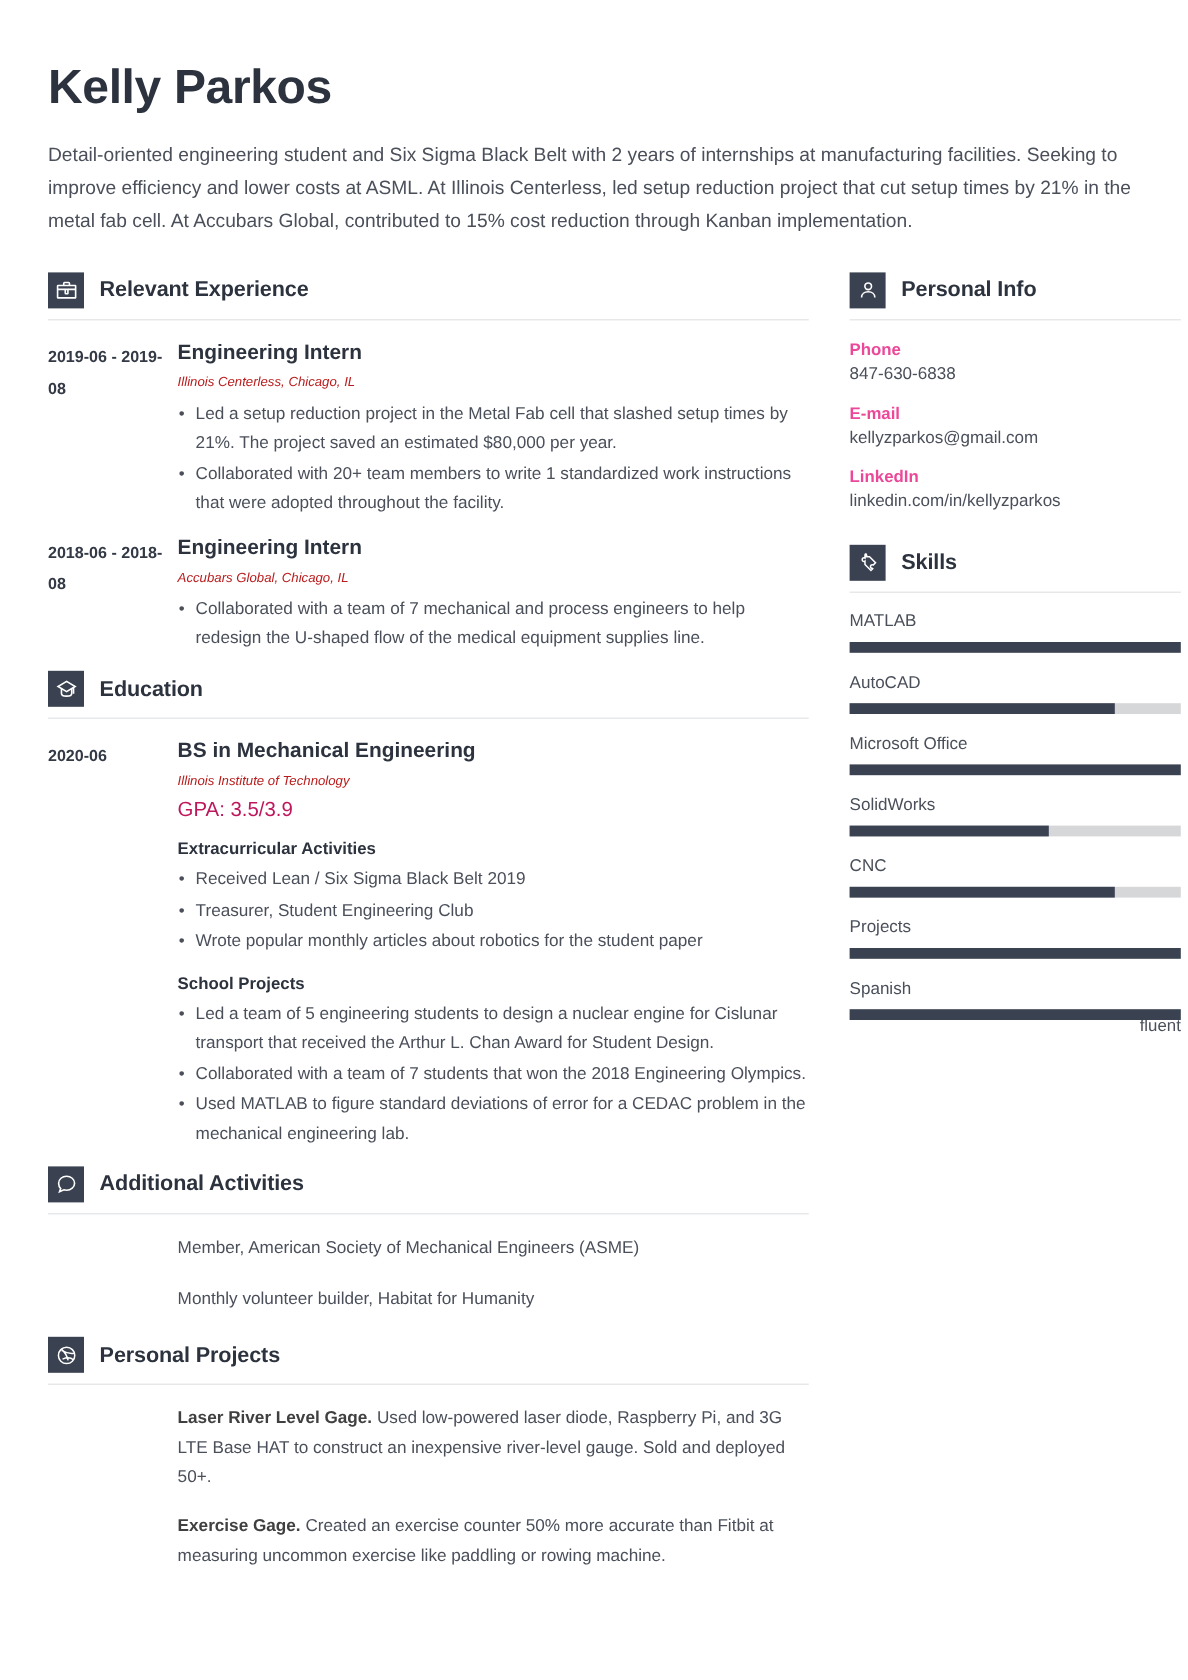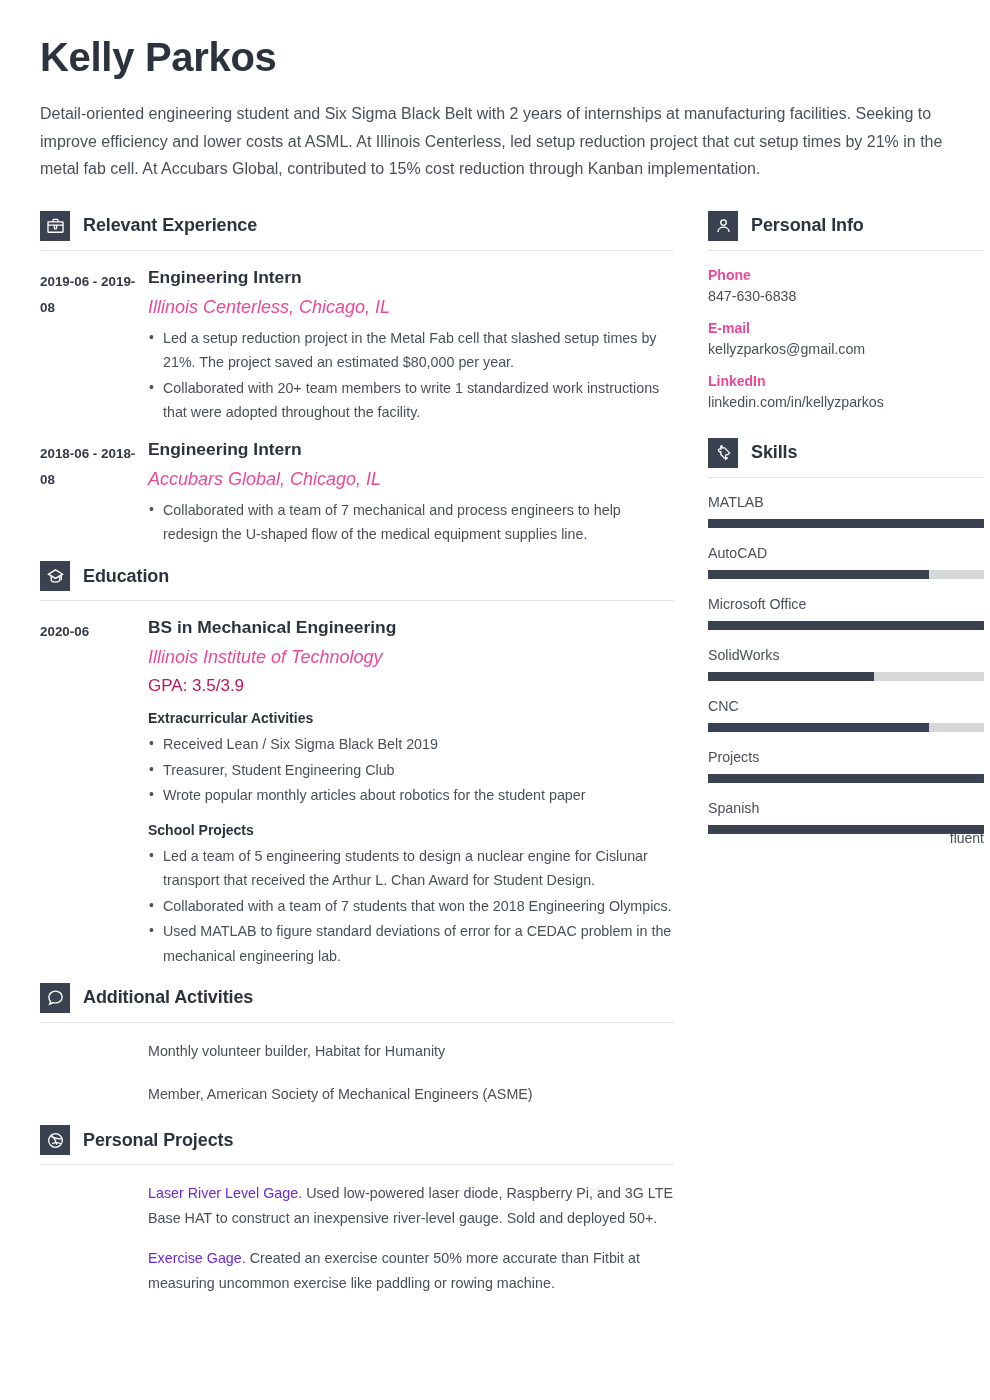--- a/index.html
+++ b/index.html
@@ -13,21 +13,21 @@
   body {
     font-family: "Liberation Sans", sans-serif;
     color: #3f4450;
     position: relative;
     overflow: hidden;
   }
 
   .page {
     width: 990px;
     height: 1124px;
-    padding: 36px 40px 0 40px;
+    padding: 52px 40px 0 40px;
     position: relative;
   }
 
   
   .name {
     font-size: 40px;
     font-weight: bold;
     color: #2d333e;
     letter-spacing: -0.3px;
     line-height: 1.05;
@@ -95,23 +95,23 @@
   }
   .entry-body { flex: 1; min-width: 0; }
 
   .entry-title {
     font-size: 17.4px;
     font-weight: bold;
     color: #2d333e;
     margin-bottom: 9px;
   }
   .entry-sub {
-    font-size: 18px;
+    font-size: 11px;
     font-style: italic;
-    color: #ec4899;
+    color: #b91c1c;
     margin-bottom: 8px;
   }
   .entry-note {
     font-size: 17px;
     color: #be185d;
     margin-bottom: 0;
   }
 
   ul.bullets { list-style: none; margin: 0 0 10px 0; }
   ul.bullets li {
@@ -147,21 +147,21 @@
   }
 
   .indent { padding-left: 108px; }
 
   .proj-para {
     font-size: 14.3px;
     line-height: 1.72;
     color: #4a4f5a;
     margin-bottom: 16px;
   }
-  .proj-name { font-weight: normal; color: #6d28d9; }
+  .proj-name { font-weight: bold; color: #404040; }
 
   
   .info-label {
     font-size: 14px;
     font-weight: bold;
     color: #ec4899;
     margin-bottom: 5px;
   }
   .info-value {
     font-size: 14.2px;
@@ -292,22 +292,22 @@
           <span class="sec-icon">
             <svg width="19" height="19" viewBox="0 0 24 24" fill="none" stroke="#ffffff" stroke-width="1.7">
               <path d="M20.4 11.4c0 4.1-3.8 7.4-8.4 7.4-1 0-2-.15-2.9-.44L4.6 20.4l1.2-3.4C4.3 15.6 3.6 13.6 3.6 11.4 3.6 7.3 7.4 4 12 4s8.4 3.3 8.4 7.4z"></path>
             </svg>
           </span>
           <span class="sec-title">Additional Activities</span>
         </div>
         <div class="sec-rule"></div>
 
         <div class="indent">
+          <div class="plain-line">Member, American Society of Mechanical Engineers (ASME)</div>
           <div class="plain-line">Monthly volunteer builder, Habitat for Humanity</div>
-          <div class="plain-line">Member, American Society of Mechanical Engineers (ASME)</div>
         </div>
       </div>
 
       <div class="section">
         <div class="sec-head">
           <span class="sec-icon">
             <svg width="19" height="19" viewBox="0 0 24 24" fill="none" stroke="#ffffff" stroke-width="1.6">
               <circle cx="12" cy="12" r="8.6"></circle>
               <path d="M6.3 5.1c3.6 3.2 6.1 7.2 7.3 12.1M20.3 9.7c-4.3.6-9.4-.3-13.6-2.9M19.1 16.6c-2.4-2.1-6.9-2.6-11.4-.7"></path>
             </svg>

